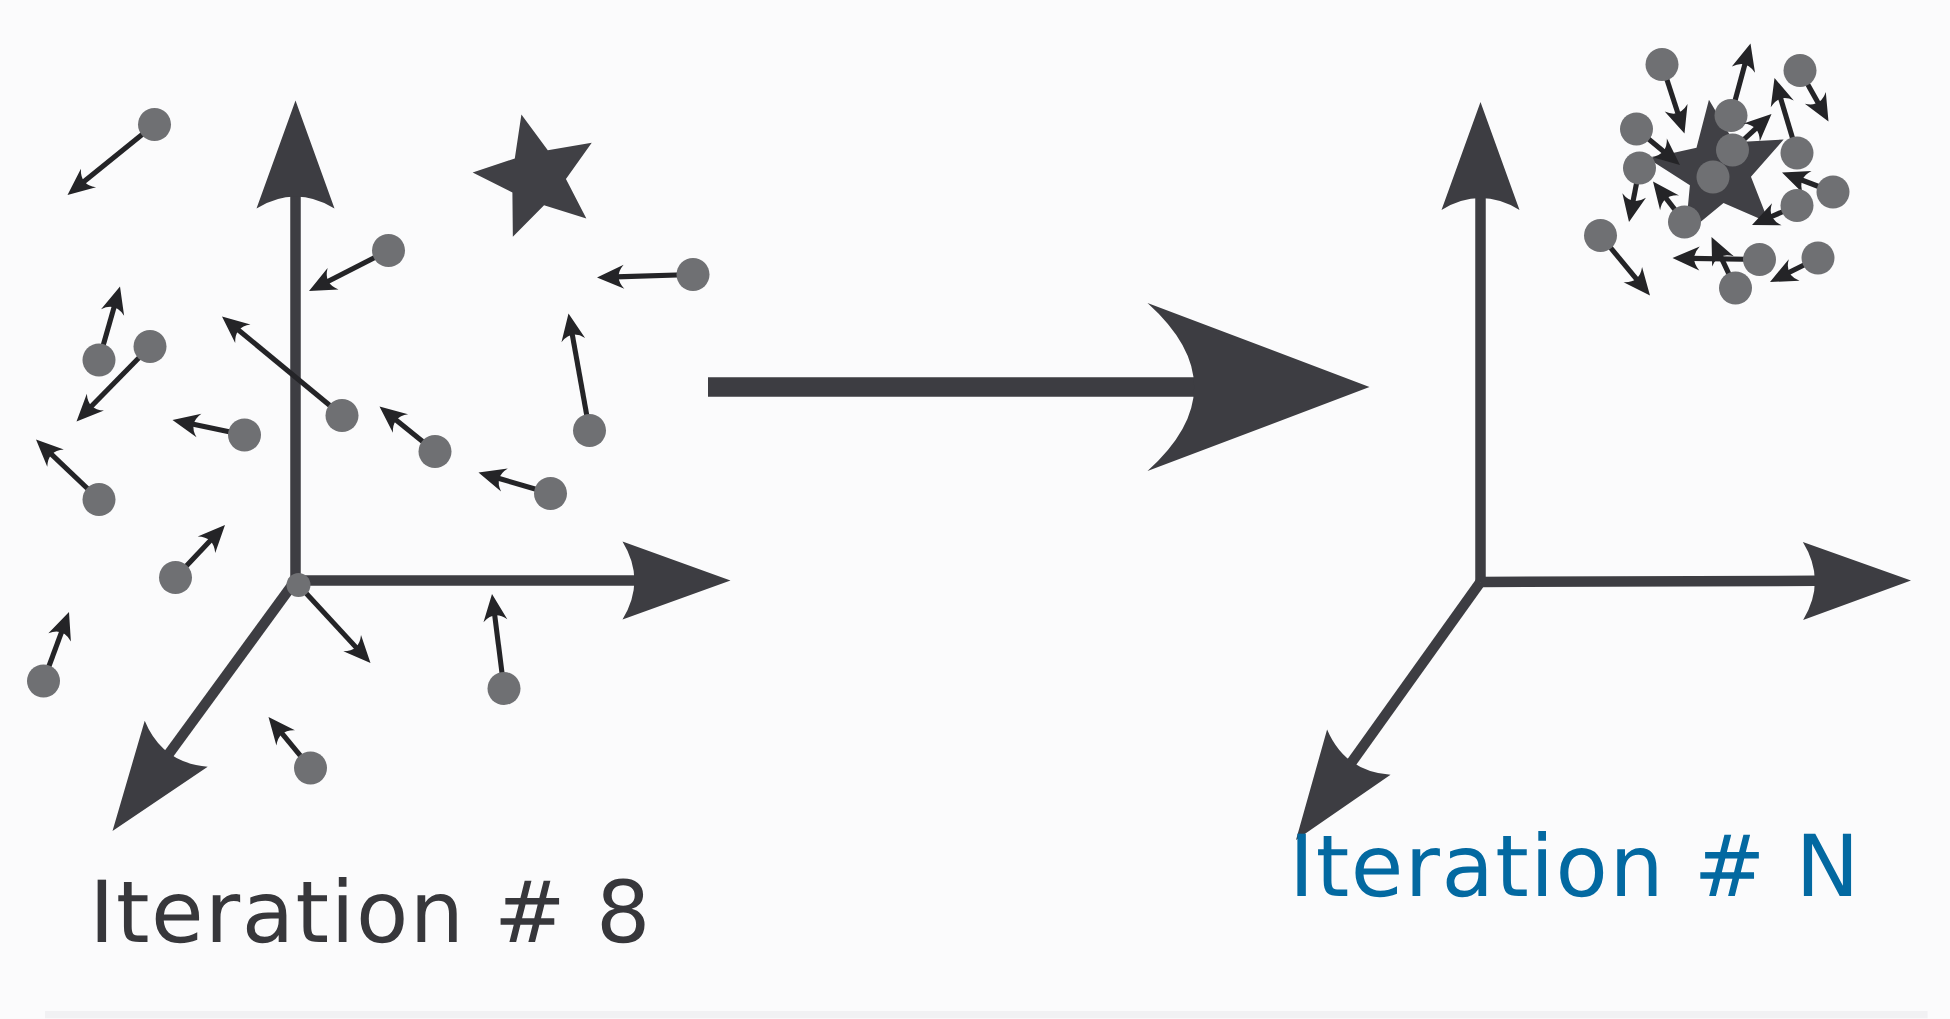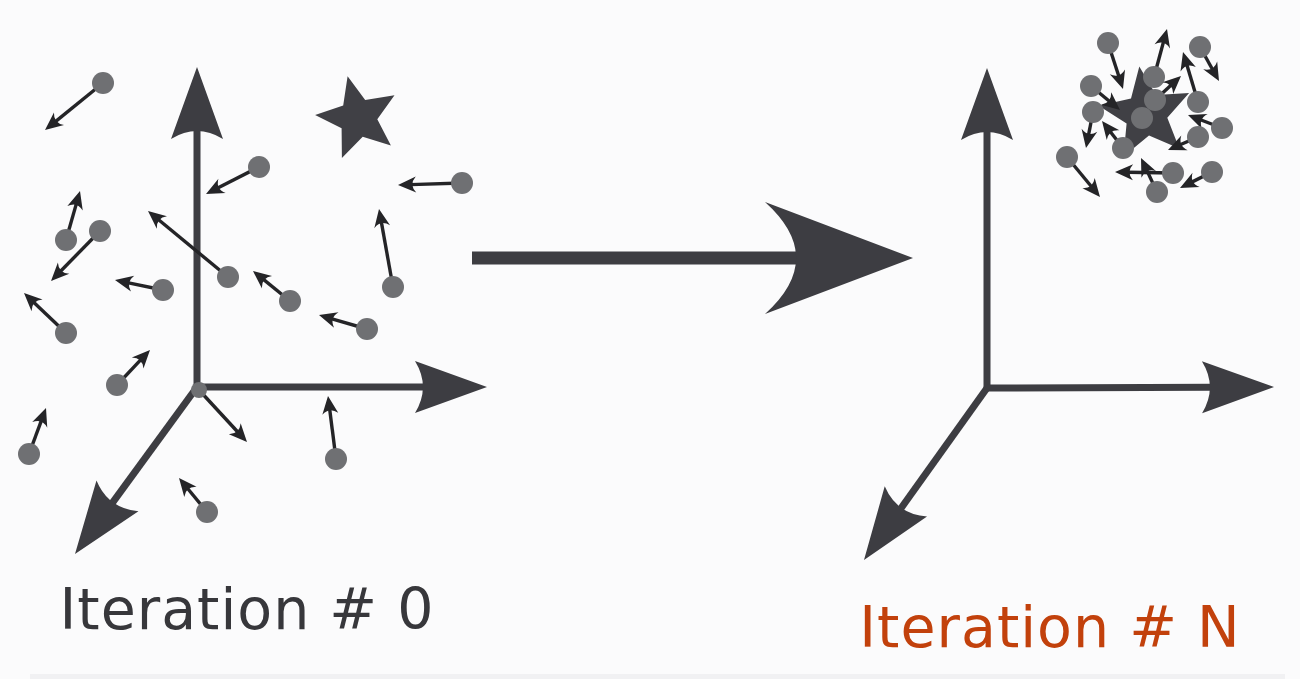--- a/index.html
+++ b/index.html
@@ -135,17 +135,17 @@
     <line x1="1212" y1="172" x2="1191.269782606599" y2="182.36510869670053" stroke="#242427" stroke-width="3.4"></line>
     <path d="M 1180 188 L 1192.5219806739988 172.7947377530014 Q 1189.659813662799 183.17009316860046 1199.6773982019981 187.10557280900008 Z" fill="#242427"></path>
     <circle cx="1212" cy="172" r="11" fill="#6f7073"></circle>
     <line x1="1157" y1="192" x2="1146.3650426577565" y2="169.40071564773254" stroke="#242427" stroke-width="3.4"></line>
     <path d="M 1141 158 L 1155.9028962715458 170.88036034897885 Q 1145.5986079923628 167.77204198377075 1141.4257970363299 177.69311293025692 Z" fill="#242427"></path>
     <circle cx="1157" cy="192" r="11" fill="#6f7073"></circle>
     <line x1="472" y1="258" x2="812.36" y2="258" stroke="#3d3d42" stroke-width="13"></line>
     <path d="M 913 258 L 765 314 Q 827.16 258 765 202 Z" fill="#3d3d42"></path>
   </svg>
 
-<div class="iter-label" style="left: 247px; top: 581px; color: rgb(55, 55, 59);">Iteration # 0</div>
+<div class="iter-label" style="left: 247px; top: 581px; color: rgb(55, 55, 59);">Iteration # 8</div>
 
-<div class="iter-label" style="left: 1050px; top: 599px; color: #c2410c;">Iteration # N</div>
+<div class="iter-label" style="left: 1050px; top: 550px; color: #0369a1;">Iteration # N</div>
 
 <div class="bottom-strip"></div>
 
 </body></html>

